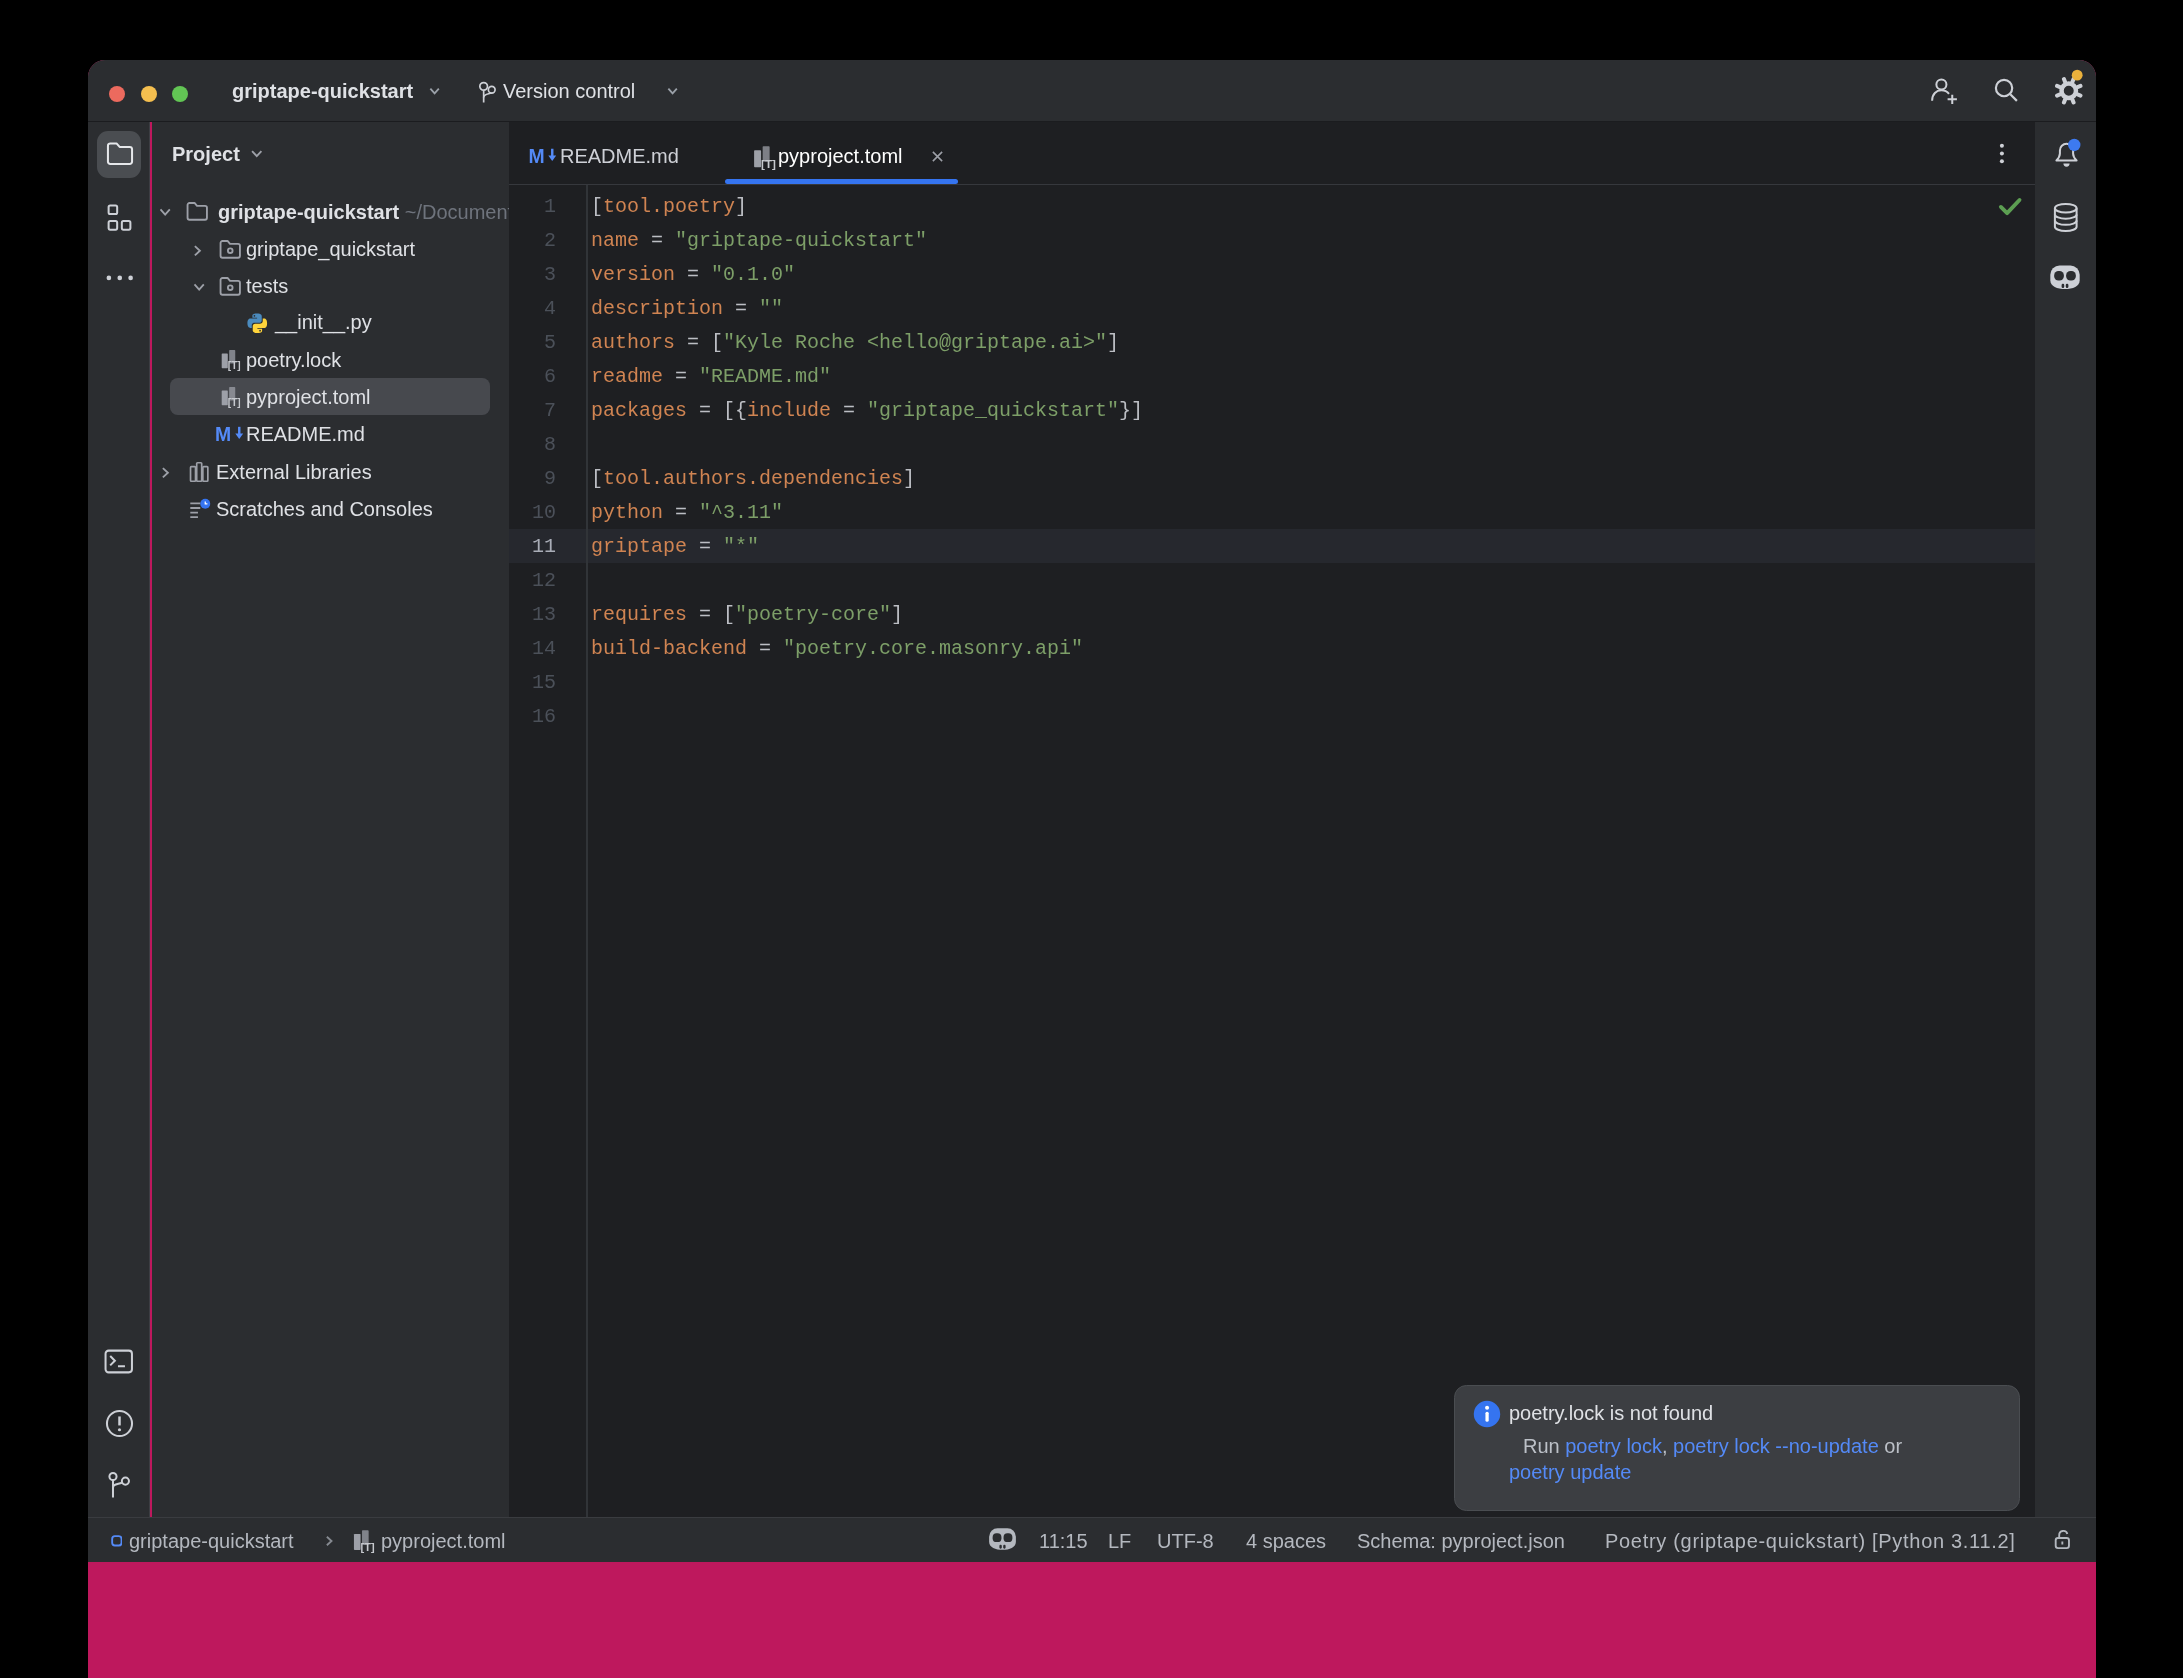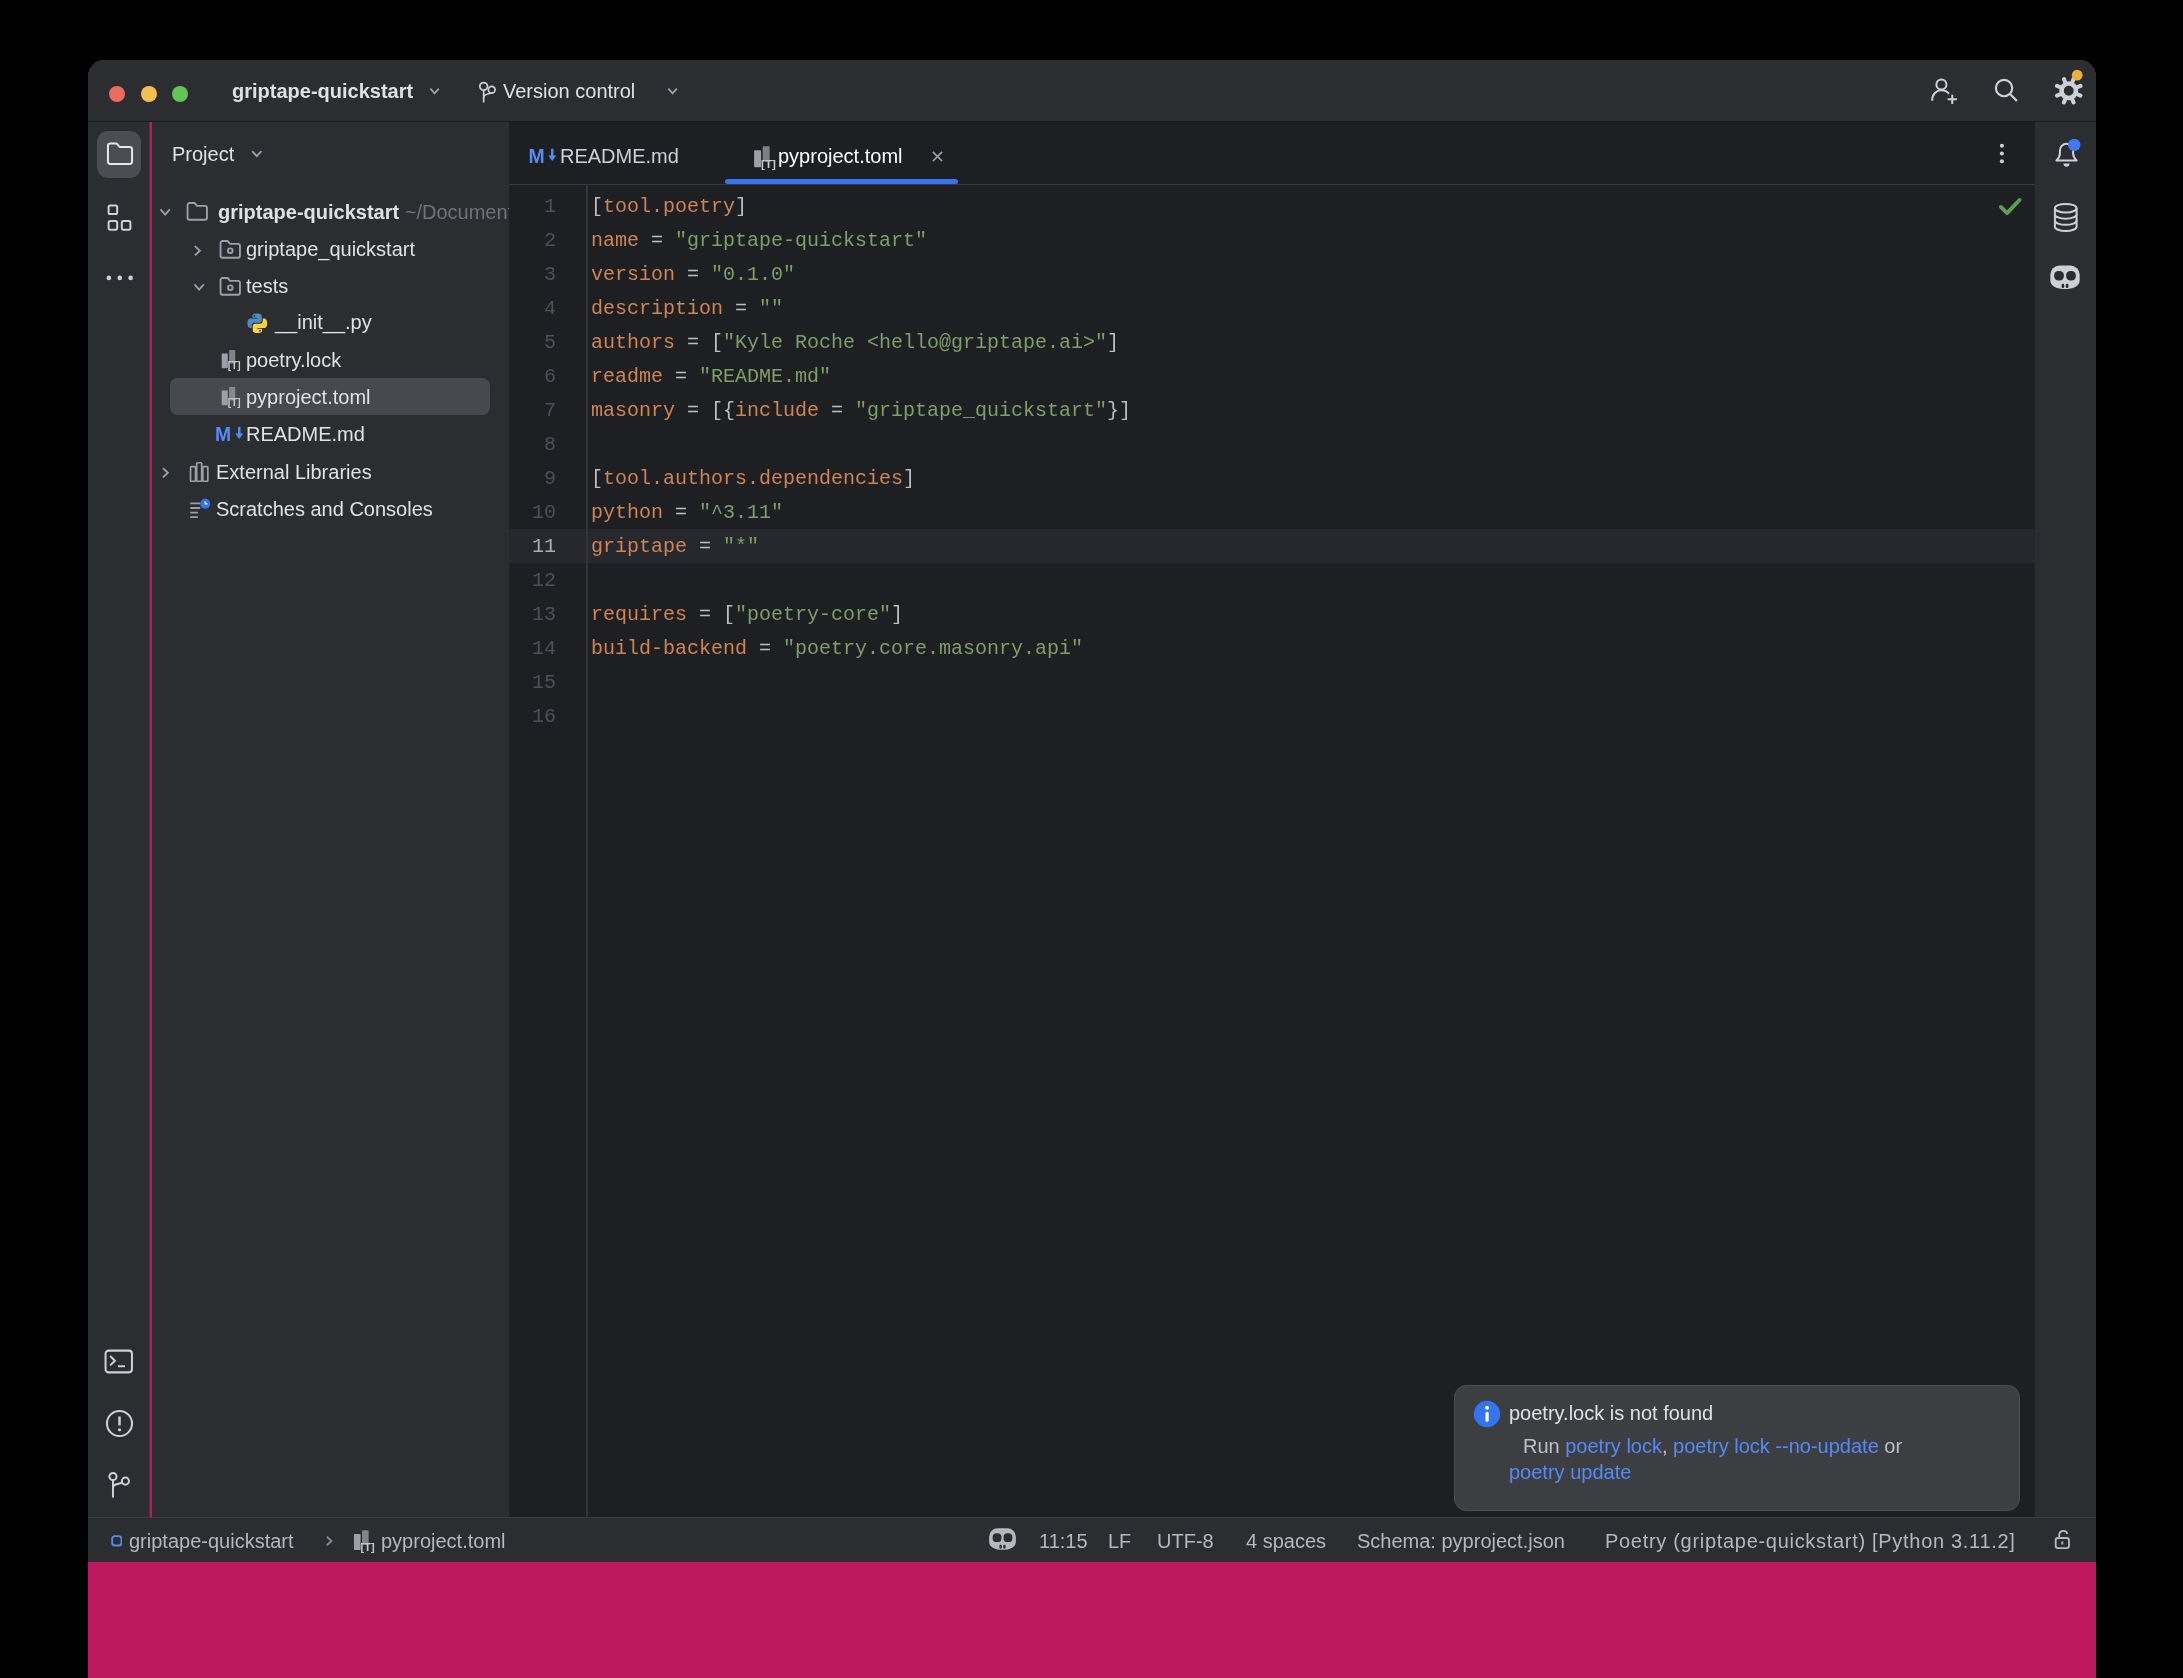--- a/index.html
+++ b/index.html
@@ -83,21 +83,21 @@
         <path d="M18.5 9.5 V21" stroke-width="3.2"></path>
         <circle cx="18.5" cy="26.5" r="2" fill="#cdd0d6" stroke="none"></circle>
       </svg>
     <svg class="ic" style="left:18px;top:1349px" width="26.4" height="28" viewBox="0 0 34 36" fill="none" stroke="#cdd0d6" stroke-width="2.6">
         <circle cx="9" cy="7" r="4.6"></circle>
         <circle cx="25" cy="13" r="4.6"></circle>
         <path d="M9 11.6 V34 M9 22 c0 -5 4 -4.5 11.5 -6.8"></path>
       </svg>
   </div>
   <div id="projpanel">
-    <div class="t" style="left:20px;top:18px;font-weight:400">Project</div>
+    <div class="t" style="left:20px;top:18px;font-weight:700">Project</div>
     <svg class="ic" style="left:97px;top:26.4px" width="15.5" height="11.7" viewBox="0 0 20 15" fill="none" stroke="#9da0a8" stroke-width="2.4">
         <path d="M4 4 L10 10.5 L16 4"></path>
       </svg>
 
     <div class="abs" style="left:18px;top:256px;width:320px;height:37px;background:#47494e;border-radius:7.8px"></div>
 
     <svg class="ic" style="left:5.4px;top:84px" width="16.3" height="12.4" viewBox="0 0 21 16" fill="none" stroke="#9da0a8" stroke-width="2.4">
         <path d="M4.5 4.5 L10.5 11 L16.5 4.5"></path>
       </svg>
     <svg class="ic" style="left:34px;top:79px" width="22.5" height="21" viewBox="0 0 29 27" fill="none" stroke="#9da0a8" stroke-width="2.4">
@@ -222,21 +222,21 @@
         <div class="cl">16</div>
       </div>
     <div class="abs" style="left:77px;top:63px;width:1.6px;height:1332px;background:#313438"></div>
     <div class="code" style="left:82px;top:68px">
 <div class="cl"><span class="w">[</span><span class="o">tool.poetry</span><span class="w">]</span></div>
         <div class="cl"><span class="o">name</span><span class="w"> = </span><span class="g">"griptape-quickstart"</span></div>
         <div class="cl"><span class="o">version</span><span class="w"> = </span><span class="g">"0.1.0"</span></div>
         <div class="cl"><span class="o">description</span><span class="w"> = </span><span class="g">""</span></div>
         <div class="cl"><span class="o">authors</span><span class="w"> = [</span><span class="g">"Kyle Roche &lt;hello@griptape.ai&gt;"</span><span class="w">]</span></div>
         <div class="cl"><span class="o">readme</span><span class="w"> = </span><span class="g">"README.md"</span></div>
-        <div class="cl"><span class="o">masonry</span><span class="w"> = [{</span><span class="o">include</span><span class="w"> = </span><span class="g">"griptape_quickstart"</span><span class="w">}]</span></div>
+        <div class="cl"><span class="o">packages</span><span class="w"> = [{</span><span class="o">include</span><span class="w"> = </span><span class="g">"griptape_quickstart"</span><span class="w">}]</span></div>
         <div class="cl"> </div>
         <div class="cl"><span class="w">[</span><span class="o">tool.authors.dependencies</span><span class="w">]</span></div>
         <div class="cl"><span class="o">python</span><span class="w"> = </span><span class="g">"^3.11"</span></div>
         <div class="cl"><span class="o">griptape</span><span class="w"> = </span><span class="g">"*"</span></div>
         <div class="cl"> </div>
         <div class="cl"><span class="o">requires</span><span class="w"> = [</span><span class="g">"poetry-core"</span><span class="w">]</span></div>
         <div class="cl"><span class="o">build-backend</span><span class="w"> = </span><span class="g">"poetry.core.masonry.api"</span></div>
         <div class="cl"> </div>
       </div>
     <div id="notif" class="abs" style="left:945px;top:1263px;width:566px;height:126px;background:#3c3e42;border:1.6px solid #4a4d51;border-radius:12.4px">

